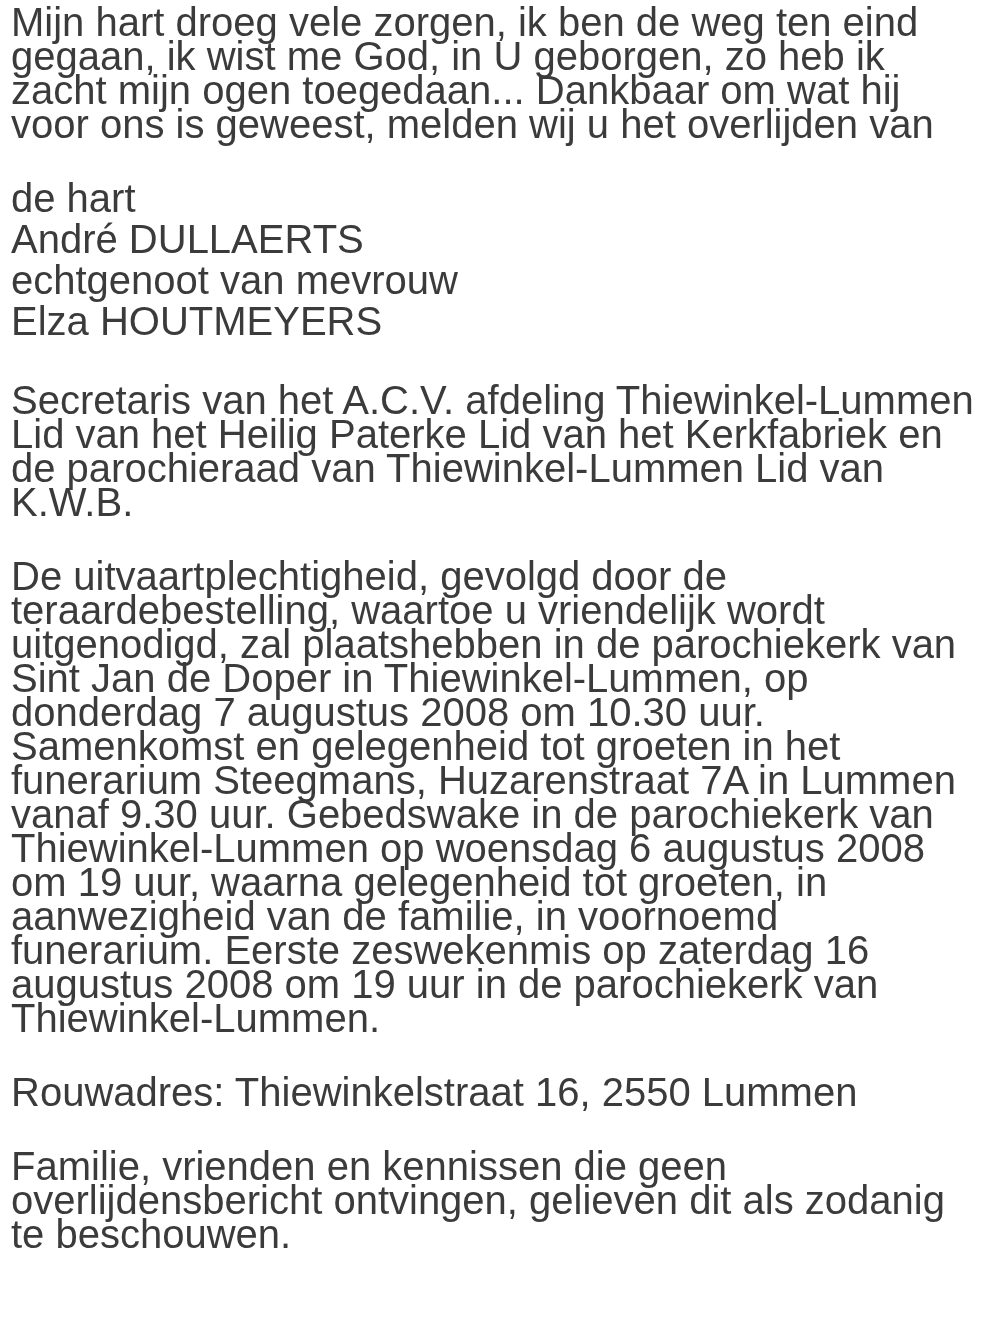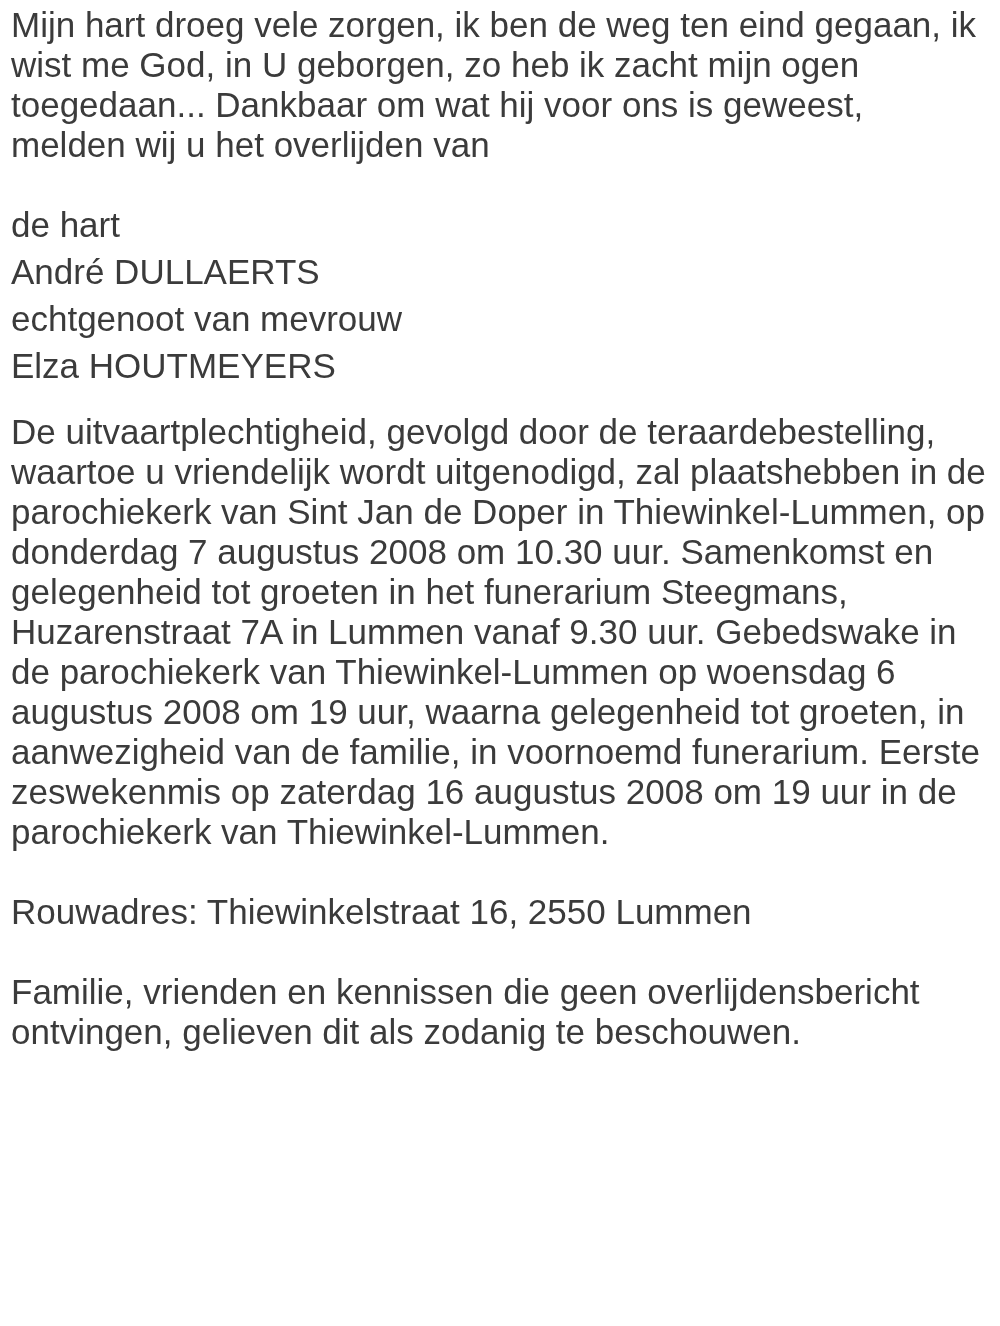--- a/index.html
+++ b/index.html
@@ -13,31 +13,31 @@
     font-family: "Liberation Sans", "DejaVu Sans", sans-serif;
     color: #3b3b3b;
     -webkit-font-smoothing: antialiased;
   }
   .doc {
     box-sizing: border-box;
     width: 1000px;
     padding: 5px 14px 20px 11px;
   }
   .para {
-    font-size: 35px;
-    line-height: 40px;
+    font-size: 40px;
+    line-height: 34px;
     font-weight: 400;
     margin: 0 0 40px 0;
     letter-spacing: 0;
   }
   .para.tight {
     margin-bottom: 7px;
   }
   .para.after-name-block {
-    margin-bottom: 26px;
+    margin-bottom: 45px;
   }
   .para.bold-name {
     font-weight: 400;
   }
   .para.last {
     margin-bottom: 12px;
   }
 </style>
 </head>
 <body style="background: rgb(255, 255, 255); color: rgb(59, 59, 59);">
@@ -47,20 +47,21 @@
   <p class="para">Mijn hart droeg vele zorgen, ik ben de weg ten eind gegaan, ik wist me God, in U geborgen, zo heb ik zacht mijn ogen toegedaan... Dankbaar om wat hij voor ons is geweest, melden wij u het overlijden van</p>
 
   <p class="para tight">de hart</p>
 
   <p class="para tight bold-name">André DULLAERTS</p>
 
   <p class="para tight">echtgenoot van mevrouw</p>
 
   <p class="para after-name-block">Elza HOUTMEYERS</p>
 
+  <p class="para">Secretaris van het A.C.V. afdeling Thiewinkel-Lummen Lid van het Heilig Paterke Lid van het Kerkfabriek en de parochieraad van Thiewinkel-Lummen Lid van K.W.B.</p>
 
 
   <p class="para">De uitvaartplechtigheid, gevolgd door de teraardebestelling, waartoe u vriendelijk wordt uitgenodigd, zal plaatshebben in de parochiekerk van Sint Jan de Doper in Thiewinkel-Lummen, op donderdag 7 augustus 2008 om 10.30 uur. Samenkomst en gelegenheid tot groeten in het funerarium Steegmans, Huzarenstraat 7A in Lummen vanaf 9.30 uur. Gebedswake in de parochiekerk van Thiewinkel-Lummen op woensdag 6 augustus 2008 om 19 uur, waarna gelegenheid tot groeten, in aanwezigheid van de familie, in voornoemd funerarium. Eerste zeswekenmis op zaterdag 16 augustus 2008 om 19 uur in de parochiekerk van Thiewinkel-Lummen.</p>
 
   <p class="para">Rouwadres: Thiewinkelstraat 16, 2550 Lummen</p>
 
   <p class="para last">Familie, vrienden en kennissen die geen overlijdensbericht ontvingen, gelieven dit als zodanig te beschouwen.</p>
 
 </div>
 

